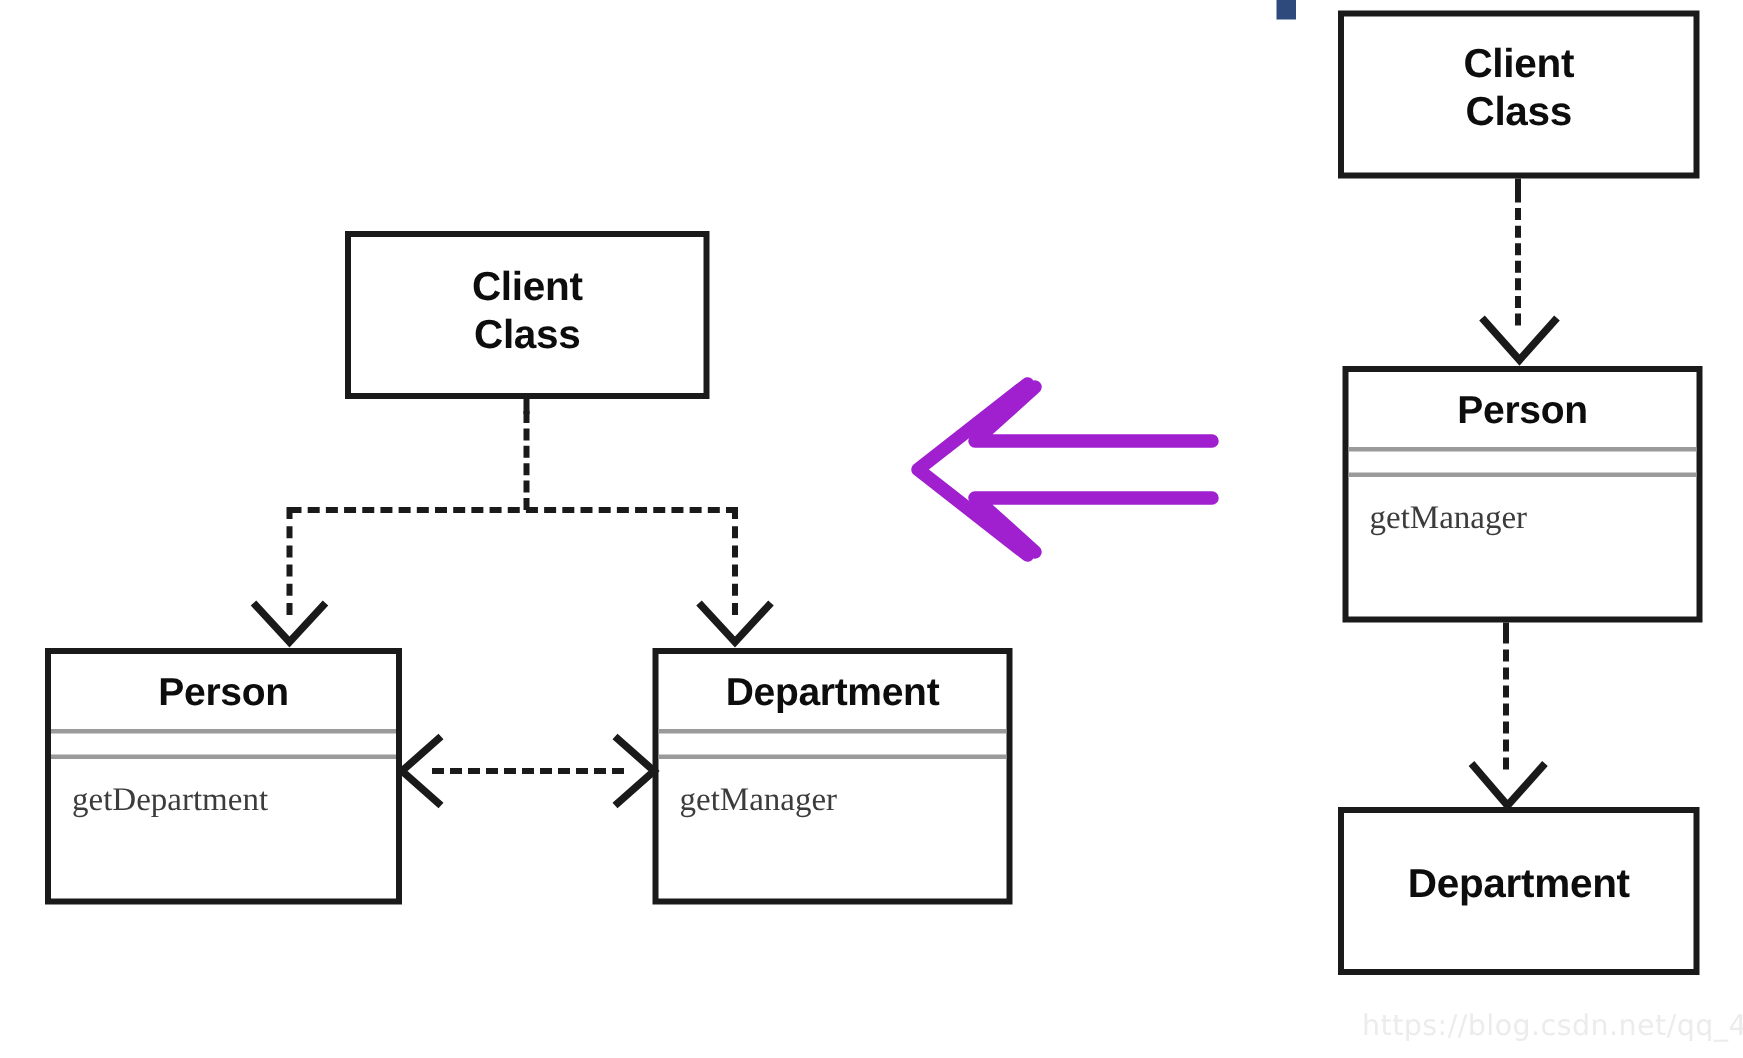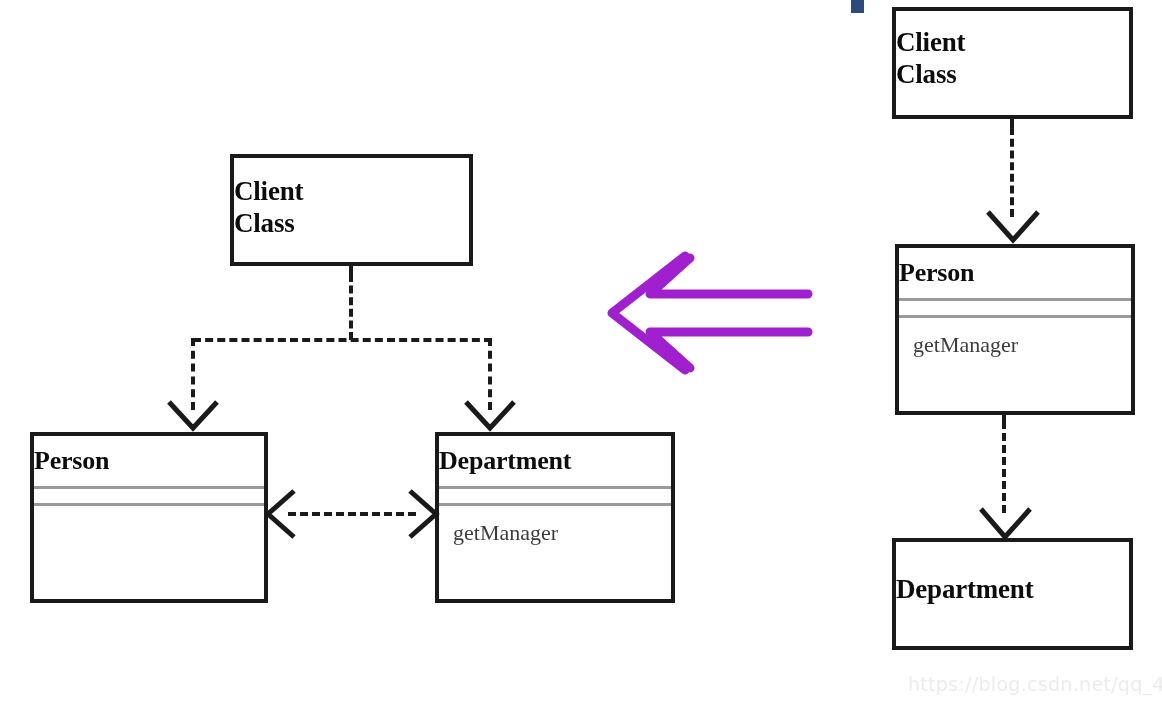--- a/index.html
+++ b/index.html
@@ -17,23 +17,24 @@
   }
 
   
   .uml-box {
     position: absolute;
     box-sizing: border-box;
     border: 4px solid #1a1a1a;
     background: #ffffff;
   }
   .uml-title {
+    text-align: center;
     font-weight: bold;
     color: #0d0d0d;
-    font-family: Liberation Serif, serif;
+    font-family: Liberation Sans, sans-serif;
     line-height: 1.18;
     letter-spacing: -0.2px;
   }
   .uml-divider {
     position: absolute;
     left: 0;
     right: 0;
     height: 20px;
     border-top: 3px solid #9a9a9a;
     border-bottom: 3px solid #9a9a9a;
@@ -105,20 +106,21 @@
     <polyline points="6,4 30,30 54,4" fill="none" stroke="#1a1a1a" stroke-width="5"></polyline>
   </svg>
 
   <svg class="arrow-svg" style="left:460px; top:398px;" width="62" height="36">
     <polyline points="6,4 30,30 54,4" fill="none" stroke="#1a1a1a" stroke-width="5"></polyline>
   </svg>
 
   <div class="uml-box" style="left:30px; top:432px; width:238px; height:171px;">
     <div class="uml-title" style="font-size:26px; padding-top:10px;">Person</div>
     <div class="uml-divider" style="top:50px;"></div>
+    <div class="uml-method" style="top:84px;">getDepartment</div>
   </div>
 
   <div class="uml-box" style="left:435px; top:432px; width:240px; height:171px;">
     <div class="uml-title" style="font-size:26px; padding-top:10px;">Department</div>
     <div class="uml-divider" style="top:50px;"></div>
     <div class="uml-method" style="top:84px;">getManager</div>
   </div>
 
   <div class="seg-h-dash" style="left:288px; top:512px; width:128px;"></div>
   <svg class="arrow-svg" style="left:262px; top:489px;" width="40" height="50">

